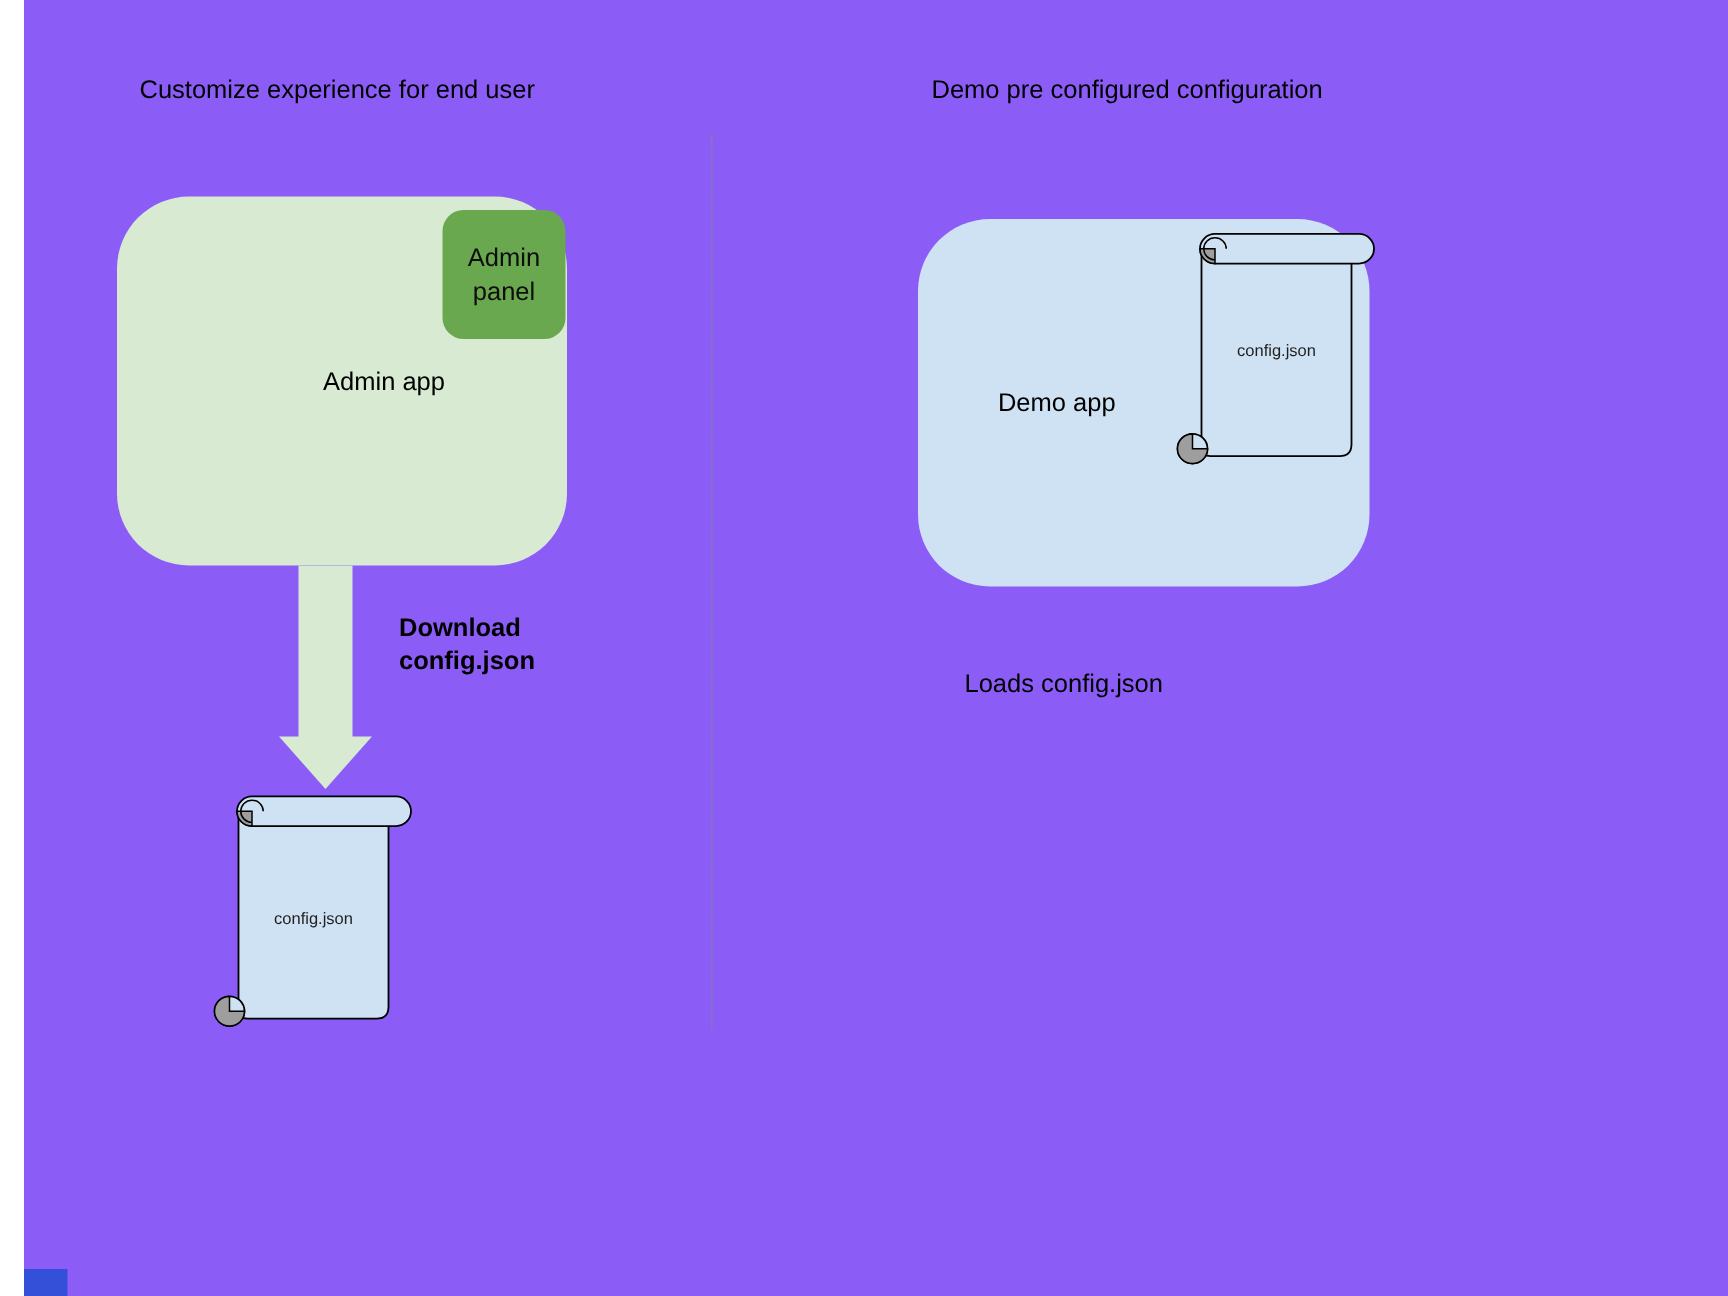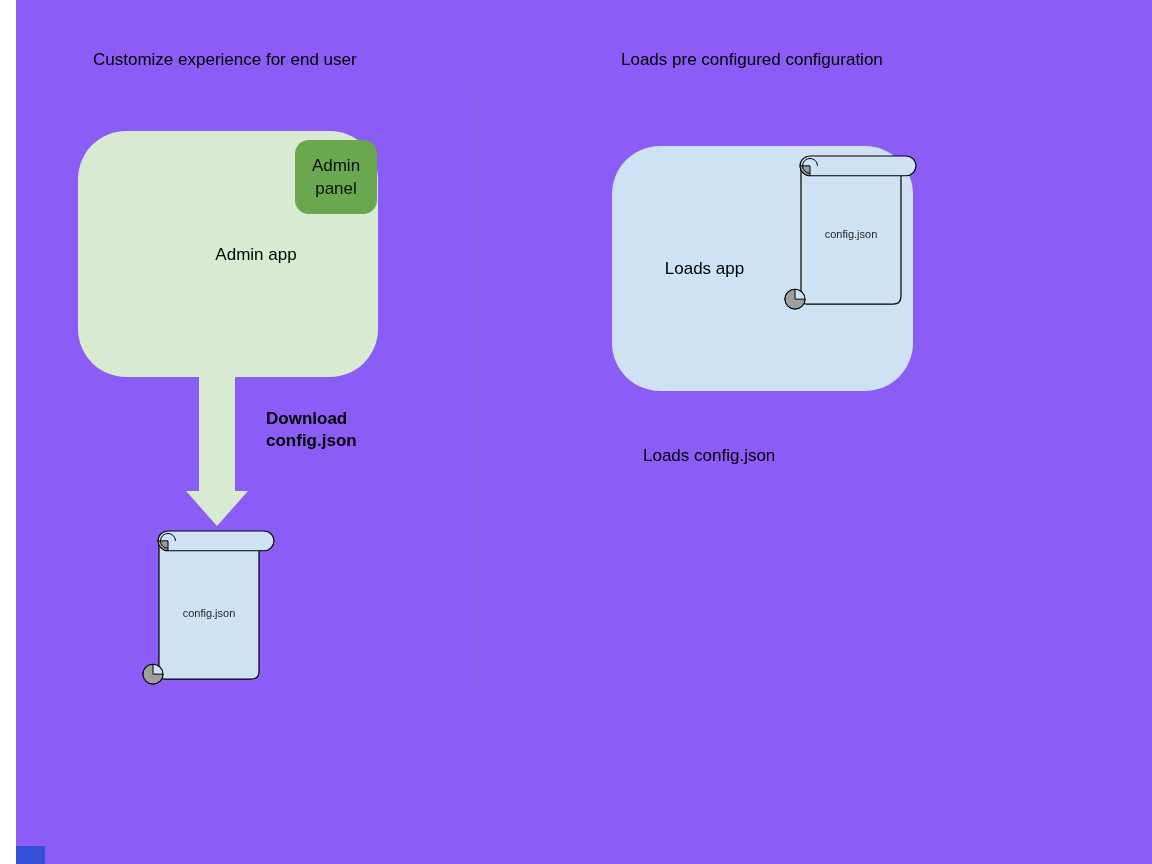--- a/index.html
+++ b/index.html
@@ -17,21 +17,21 @@
 
   .admin-app {
     left:62px; top:131px; width:300px; height:246px;
     background:#d9ead3; border-radius:48px;
   }
   .admin-app-label {
     left:62px; top:245px; width:356px; text-align:center;
     font-size:17px; line-height:20px;
   }
   .admin-panel {
-    left:279px; top:140px; width:82px; height:74px;
+    left:279px; top:140px; width:82px; height:86px;
     background:#6aa84f; border-radius:14px;
     display:flex; align-items:center; justify-content:center;
   }
   .admin-panel-label {
     width:66px; text-align:center; font-size:17px; line-height:23px; color:#0d0d0d;
   }
 
   .down-arrow { left:170px; top:377px; width:62px; height:150px; }
   .arrow-fill { fill:#d9ead3; }
 
@@ -71,21 +71,21 @@
   .caption { left:627px; top:446px; font-size:17px; line-height:20px; white-space:nowrap; }
 
   .artifact { left:0; top:846px; width:29px; height:18px; background:#3450d8; }
 </style>
 </head>
 <body>
 
 <div class="canvas">
 
   <div class="abs title left-title">Customize experience for end user</div>
-  <div class="abs title right-title">Loads pre configured configuration</div>
+  <div class="abs title right-title">Demo pre configured configuration</div>
 
   <div class="abs admin-app"></div>
   <div class="abs admin-app-label">Admin app</div>
 
   <div class="abs admin-panel">
     <span class="admin-panel-label">Admin panel</span>
   </div>
 
   <svg class="abs down-arrow" viewBox="0 0 62 150" preserveAspectRatio="none" aria-hidden="true">
     <rect class="arrow-fill" x="13" y="0" width="36" height="115"></rect>
@@ -102,21 +102,21 @@
       <rect class="sfill" x="16" y="2" width="116" height="20" rx="10" ry="10"></rect>
       <path class="scurl" d="M26,12 L16,12 A10,10 0 0 0 26,22 Z"></path>
       <path class="sline" d="M33.5,12 a7.5,7.5 0 1 0 -7.5,7.5"></path>
     </svg>
     <span class="scroll-label">config.json</span>
   </div>
 
   <div class="abs divider"></div>
 
   <div class="abs demo-app"></div>
-  <div class="abs demo-app-label">Loads app</div>
+  <div class="abs demo-app-label">Demo app</div>
 
   <div class="abs scroll scroll-right">
     <svg class="scroll-svg" viewBox="0 0 134 158" preserveAspectRatio="none" aria-hidden="true">
       <path class="sfill" d="M17,12 V146 Q17,152 23,152 H109 Q117,152 117,144 V12 Z"></path>
       <circle class="sfill" cx="11" cy="147" r="10"></circle>
       <path class="scurl" d="M11,147 L11,137 A10,10 0 1 0 21,147 Z"></path>
       <rect class="sfill" x="16" y="2" width="116" height="20" rx="10" ry="10"></rect>
       <path class="scurl" d="M26,12 L16,12 A10,10 0 0 0 26,22 Z"></path>
       <path class="sline" d="M33.5,12 a7.5,7.5 0 1 0 -7.5,7.5"></path>
     </svg>

